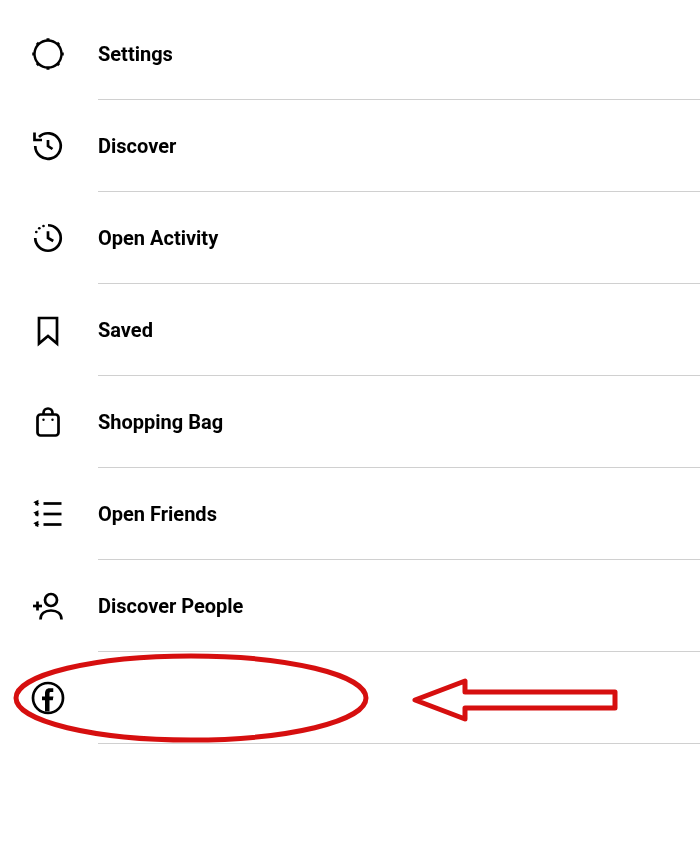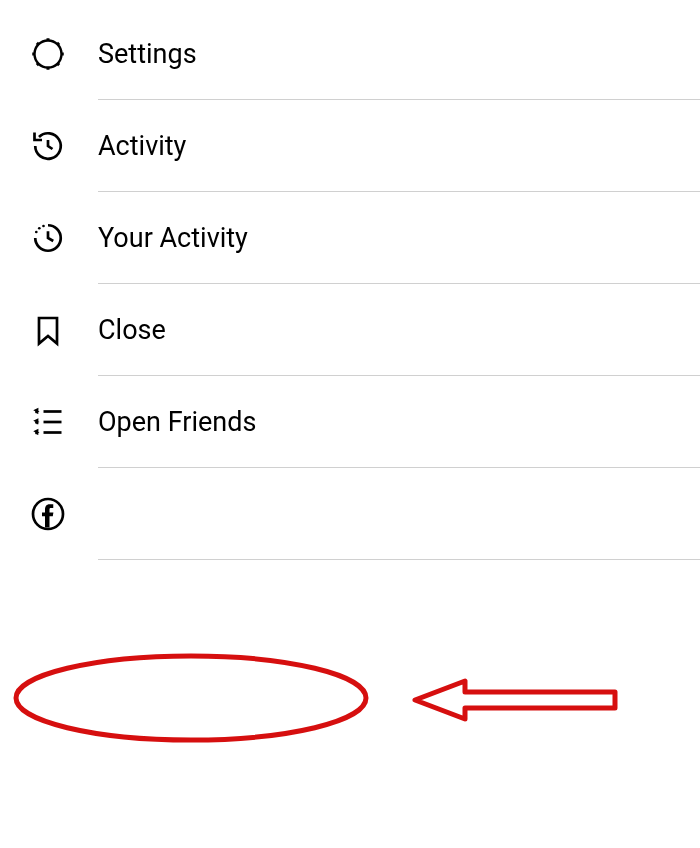--- a/index.html
+++ b/index.html
@@ -31,23 +31,23 @@
       background: #d0d0d0;
     }
     .icon-wrap {
       width: 68px;
       display: flex;
       align-items: center;
       justify-content: flex-start;
     }
     .icon-wrap svg { display: block; }
     .label {
-      font-size: 27px;
+      font-size: 20px;
       color: #000;
-      font-weight: 400;
+      font-weight: 700;
     }
     .annotation-ellipse {
       position: absolute;
       left: 6px;
       top: 648px;
       width: 370px;
       height: 100px;
       pointer-events: none;
     }
     .annotation-arrow {
@@ -76,65 +76,89 @@
   </div>
 
   <div class="menu-item">
     <span class="icon-wrap">
       <svg width="36" height="36" viewBox="0 0 24 24" fill="none" stroke="#000" stroke-width="1.8">
         <path d="M3.5 12 A8.5 8.5 0 1 0 6 6"></path>
         <polyline points="3,3 3,8 8,8" fill="none"></polyline>
         <polyline points="12,8 12,12 15,14" fill="none"></polyline>
       </svg>
     </span>
-    <span class="label">Activity</span>
+    <span class="label">Discover</span>
     <div class="divider"></div>
   </div>
 
   <div class="menu-item">
     <span class="icon-wrap">
       <svg width="36" height="36" viewBox="0 0 24 24" fill="none" stroke="#000" stroke-width="1.8">
         <path d="M12 3.5 A8.5 8.5 0 1 1 3.5 12" stroke-dasharray="0"></path>
         <circle cx="4.2" cy="8" r="0.9" fill="#000" stroke="none"></circle>
         <circle cx="6.2" cy="5.5" r="0.9" fill="#000" stroke="none"></circle>
         <circle cx="9" cy="4" r="0.9" fill="#000" stroke="none"></circle>
         <polyline points="12,7.5 12,12 15.5,14" fill="none"></polyline>
       </svg>
     </span>
-    <span class="label">Your Activity</span>
+    <span class="label">Open Activity</span>
     <div class="divider"></div>
   </div>
 
 
   <div class="menu-item">
     <span class="icon-wrap">
       <svg width="36" height="36" viewBox="0 0 24 24" fill="none" stroke="#000" stroke-width="1.8">
         <path d="M6 4 L18 4 L18 21 L12 16 L6 21 Z"></path>
       </svg>
     </span>
-    <span class="label">Close</span>
+    <span class="label">Saved</span>
     <div class="divider"></div>
   </div>
 
+  <div class="menu-item">
+    <span class="icon-wrap">
+      <svg width="36" height="36" viewBox="0 0 24 24" fill="none" stroke="#000" stroke-width="1.8">
+        <rect x="5" y="7" width="14" height="14" rx="2"></rect>
+        <path d="M9 7 L9 6 A3 3 0 0 1 15 6 L15 7"></path>
+        <circle cx="9" cy="10.5" r="0.8" fill="#000" stroke="none"></circle>
+        <circle cx="15" cy="10.5" r="0.8" fill="#000" stroke="none"></circle>
+      </svg>
+    </span>
+    <span class="label">Shopping Bag</span>
+    <div class="divider"></div>
+  </div>
 
   <div class="menu-item">
     <span class="icon-wrap">
       <svg width="36" height="36" viewBox="0 0 24 24" fill="none" stroke="#000" stroke-width="1.8">
         <path d="M5 5 L5 3.5 L3.5 4.2 L5 5 L3.5 5.7 L5 5 L5 6.5" stroke-width="1.2" fill="#000"></path>
         <line x1="9" y1="5" x2="21" y2="5"></line>
         <path d="M5 12 L5 10.5 L3.5 11.2 L5 12 L3.5 12.7 L5 12 L5 13.5" stroke-width="1.2" fill="#000"></path>
         <line x1="9" y1="12" x2="21" y2="12"></line>
         <path d="M5 19 L5 17.5 L3.5 18.2 L5 19 L3.5 19.7 L5 19 L5 20.5" stroke-width="1.2" fill="#000"></path>
         <line x1="9" y1="19" x2="21" y2="19"></line>
       </svg>
     </span>
     <span class="label">Open Friends</span>
     <div class="divider"></div>
   </div>
 
+  <div class="menu-item">
+    <span class="icon-wrap">
+      <svg width="36" height="36" viewBox="0 0 24 24" fill="none" stroke="#000" stroke-width="1.8">
+        <circle cx="14" cy="8" r="4"></circle>
+        <path d="M7 21 C7 17 10 15 14 15 C18 15 21 17 21 21"></path>
+        <line x1="2" y1="12" x2="8" y2="12"></line>
+        <line x1="5" y1="9" x2="5" y2="15"></line>
+      </svg>
+    </span>
+    <span class="label">Discover People</span>
+    <div class="divider"></div>
+  </div>
 
   <div class="menu-item">
     <span class="icon-wrap">
       <svg width="36" height="36" viewBox="0 0 24 24" fill="none" stroke="#000" stroke-width="1.8">
         <circle cx="12" cy="12" r="10"></circle>
         <path d="M13.5 8 L15.5 8 L15.5 5.5 L13 5.5 C11 5.5 10 7 10 9 L10 11 L8 11 L8 13.5 L10 13.5 L10 21 L13 21 L13 13.5 L15.2 13.5 L15.6 11 L13 11 L13 9.2 C13 8.5 13.2 8 13.5 8 Z" fill="#000" stroke="none"></path>
       </svg>
     </span>
     <div class="divider"></div>
   </div>

